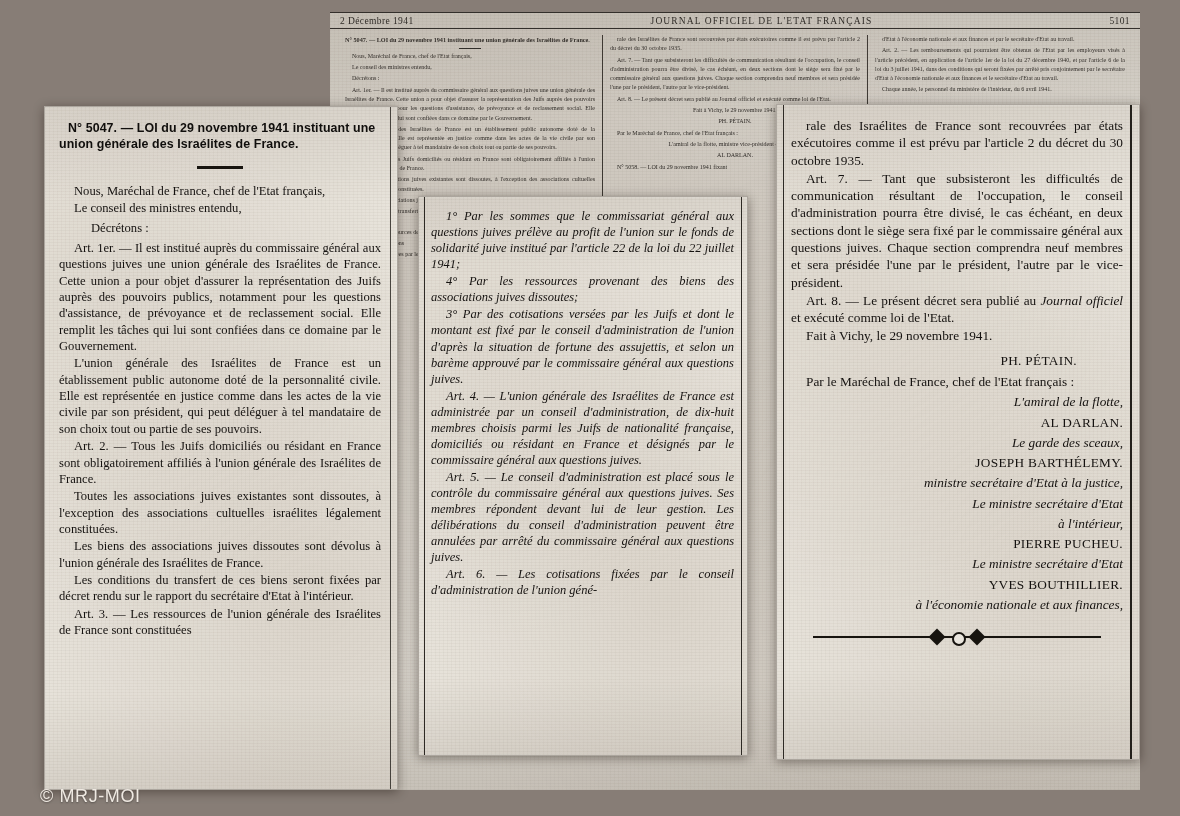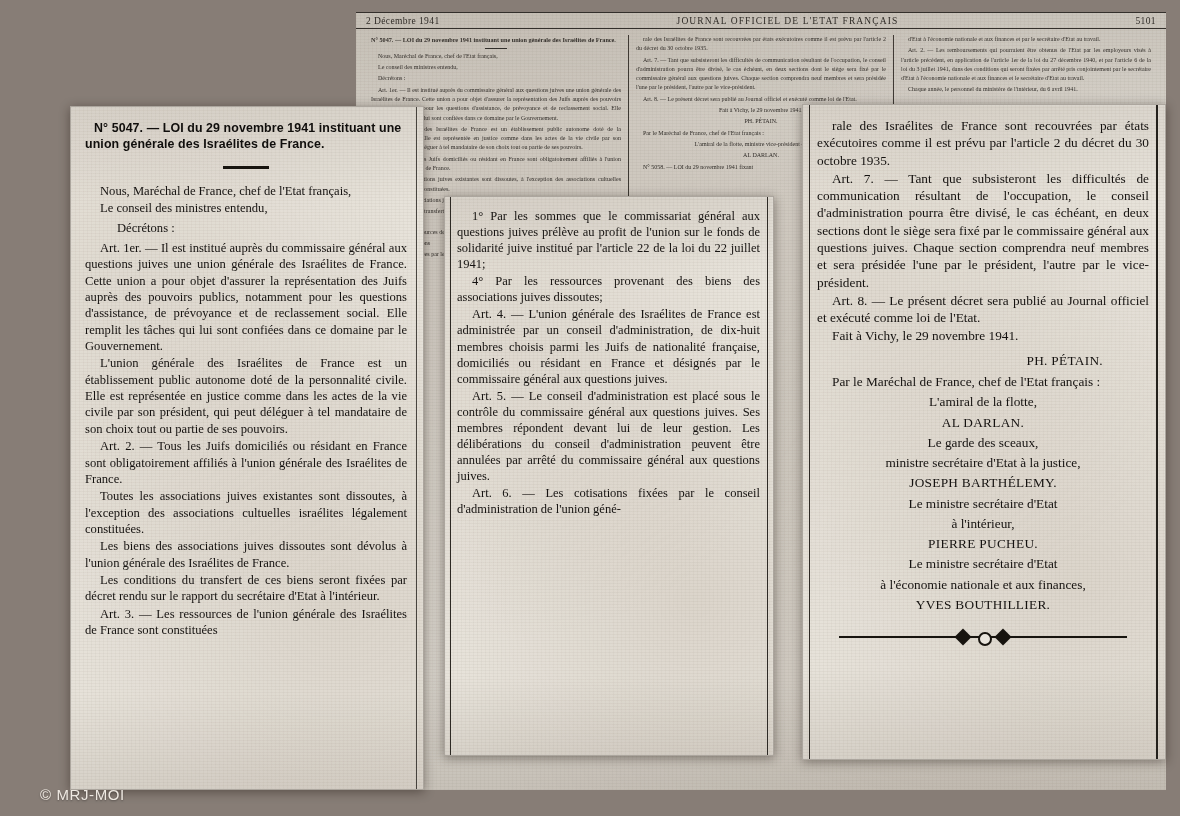--- a/index.html
+++ b/index.html
@@ -9,21 +9,20 @@
     font-family:"Liberation Serif", serif;
   }
 
   
   .paper{
     position:absolute;
     background:#e9e5dd;
     color:#141210;
     overflow:hidden;
     box-sizing:border-box;
-    margin-left:26px;
   }
   .grain{
     position:absolute;inset:0;pointer-events:none;
     background:
       repeating-linear-gradient(0deg, rgba(120,105,90,.05) 0 1px, rgba(255,255,255,0) 1px 3px),
       repeating-linear-gradient(90deg, rgba(130,110,95,.045) 0 1px, rgba(255,255,255,0) 1px 4px),
       radial-gradient(circle at 22% 28%, rgba(160,140,120,.12), rgba(255,255,255,0) 60%),
       radial-gradient(circle at 76% 72%, rgba(150,130,110,.14), rgba(255,255,255,0) 62%);
     mix-blend-mode:multiply;
   }
@@ -80,51 +79,51 @@
     color:#151210;margin:0 0 1px;text-indent:15px;
     font-family:"Liberation Serif", serif;
   }
   .decr{font-size:12.6px;text-indent:32px;margin:4px 0 3px;font-weight:normal;}
 
   
   #clipMid{left:418px;top:196px;width:330px;height:560px;}
   #clipMid .body{padding:11px 13px 0 12px;}
   #clipMid .rulecol-l{position:absolute;left:5px;top:0;bottom:0;width:1px;background:#2d2924;z-index:3;}
   #clipMid .rulecol-r{position:absolute;right:5px;top:0;bottom:0;width:1px;background:#2d2924;z-index:3;}
-  #clipMid .txt{font-size:12.5px;line-height:1.285;}
+  #clipMid .txt{font-size:12.5px;line-height:1.285;font-style:italic;}
 
   
   #clipRight{left:776px;top:104px;width:364px;height:656px;}
   #clipRight .body{padding:12px 16px 0 14px;}
   #clipRight .rulecol-l{position:absolute;left:6px;top:0;bottom:0;width:1px;background:#2d2924;z-index:3;}
   #clipRight .rulecol-r{position:absolute;right:7px;top:0;bottom:0;width:2px;background:#23201b;z-index:3;}
   #clipRight .txt{font-size:13.3px;line-height:1.30;}
-  .ctr{text-align:center;text-indent:0;margin:3px 0 1px;}
-  .ital{}
+  .ctr{text-align:right;text-indent:0;margin:3px 0 1px;}
+  .ital{font-style:italic;}
   .sc{font-variant:small-caps;letter-spacing:.3px;}
   .sig-right{text-align:right;padding-right:46px;margin:7px 0 4px;}
   .fleuron{
     position:relative;height:16px;margin:16px 22px 0;
   }
   .fleuron .bar{position:absolute;top:7px;left:0;right:0;height:2px;background:#17140f;}
   .fleuron .d{
     position:absolute;top:2px;width:12px;height:12px;background:#17140f;
     transform:rotate(45deg);
   }
   .fleuron .d1{left:calc(50% - 26px);}
   .fleuron .d2{left:calc(50% + 14px);}
   .fleuron .o{
     position:absolute;top:3px;left:calc(50% - 5px);width:10px;height:10px;
     border:2px solid #17140f;border-radius:50%;background:#e9e5dd;
   }
 
   
   #wm{
     position:absolute;left:40px;top:786px;
-    color:#efe9e2;font-size:15px;letter-spacing:.6px;
+    color:#efe9e2;font-size:18px;letter-spacing:.6px;
     font-family:"Liberation Sans", sans-serif;
     text-shadow:0 1px 2px rgba(0,0,0,.35);
     z-index:40;
   }
 </style>
 </head>
 <body>
 
 <div class="paper" id="bgpage">
   <div class="grain"></div>
@@ -194,20 +193,21 @@
   <div class="vign"></div>
 </div>
 
 <div class="paper clip" id="clipMid">
   <div class="grain"></div>
   <div class="rulecol-l"></div>
   <div class="rulecol-r"></div>
   <div class="body">
     <p class="txt">1° Par les sommes que le commissariat général aux questions juives prélève au profit de l'union sur le fonds de solidarité juive institué par l'article 22 de la loi du 22 juillet 1941;</p>
     <p class="txt">4° Par les ressources provenant des biens des associations juives dissoutes;</p>
+    <p class="txt">3° Par des cotisations versées par les Juifs et dont le montant est fixé par le conseil d'administration de l'union d'après la situation de fortune des assujettis, et selon un barème approuvé par le commissaire général aux questions juives.</p>
     <p class="txt">Art. 4. — L'union générale des Israélites de France est administrée par un conseil d'administration, de dix-huit membres choisis parmi les Juifs de nationalité française, domiciliés ou résidant en France et désignés par le commissaire général aux questions juives.</p>
     <p class="txt">Art. 5. — Le conseil d'administration est placé sous le contrôle du commissaire général aux questions juives. Ses membres répondent devant lui de leur gestion. Les délibérations du conseil d'administration peuvent être annulées par arrêté du commissaire général aux questions juives.</p>
     <p class="txt">Art. 6. — Les cotisations fixées par le conseil d'administration de l'union géné-</p>
   </div>
   <div class="vign"></div>
 </div>
 
 <div class="paper clip" id="clipRight">
   <div class="grain"></div>
   <div class="rulecol-l"></div>
@@ -220,30 +220,30 @@
     </p>
 
     <p class="txt">Fait à Vichy, le 29 novembre 1941.</p>
     <p class="txt sig-right sc">PH. PÉTAIN.</p>
     <p class="txt">Par le Maréchal de France, chef de l'Etat français :</p>
 
     <p class="txt ctr ital">L'amiral de la flotte,</p>
     <p class="txt ctr sc">AL DARLAN.</p>
 
     <p class="txt ctr ital">Le garde des sceaux,</p>
+    <p class="txt ctr sc">JOSEPH BARTHÉLEMY.</p>
     <p class="txt ctr ital">ministre secrétaire d'Etat à la justice,</p>
-    <p class="txt ctr sc">JOSEPH BARTHÉLEMY.</p>
 
     <p class="txt ctr ital">Le ministre secrétaire d'Etat</p>
     <p class="txt ctr ital">à l'intérieur,</p>
     <p class="txt ctr sc">PIERRE PUCHEU.</p>
 
     <p class="txt ctr ital">Le ministre secrétaire d'Etat</p>
+    <p class="txt ctr sc">YVES BOUTHILLIER.</p>
     <p class="txt ctr ital">à l'économie nationale et aux finances,</p>
-    <p class="txt ctr sc">YVES BOUTHILLIER.</p>
 
     <div class="fleuron">
       <div class="bar"></div>
       <div class="d d1"></div>
       <div class="o"></div>
       <div class="d d2"></div>
     </div>
   </div>
   <div class="vign"></div>
 </div>

